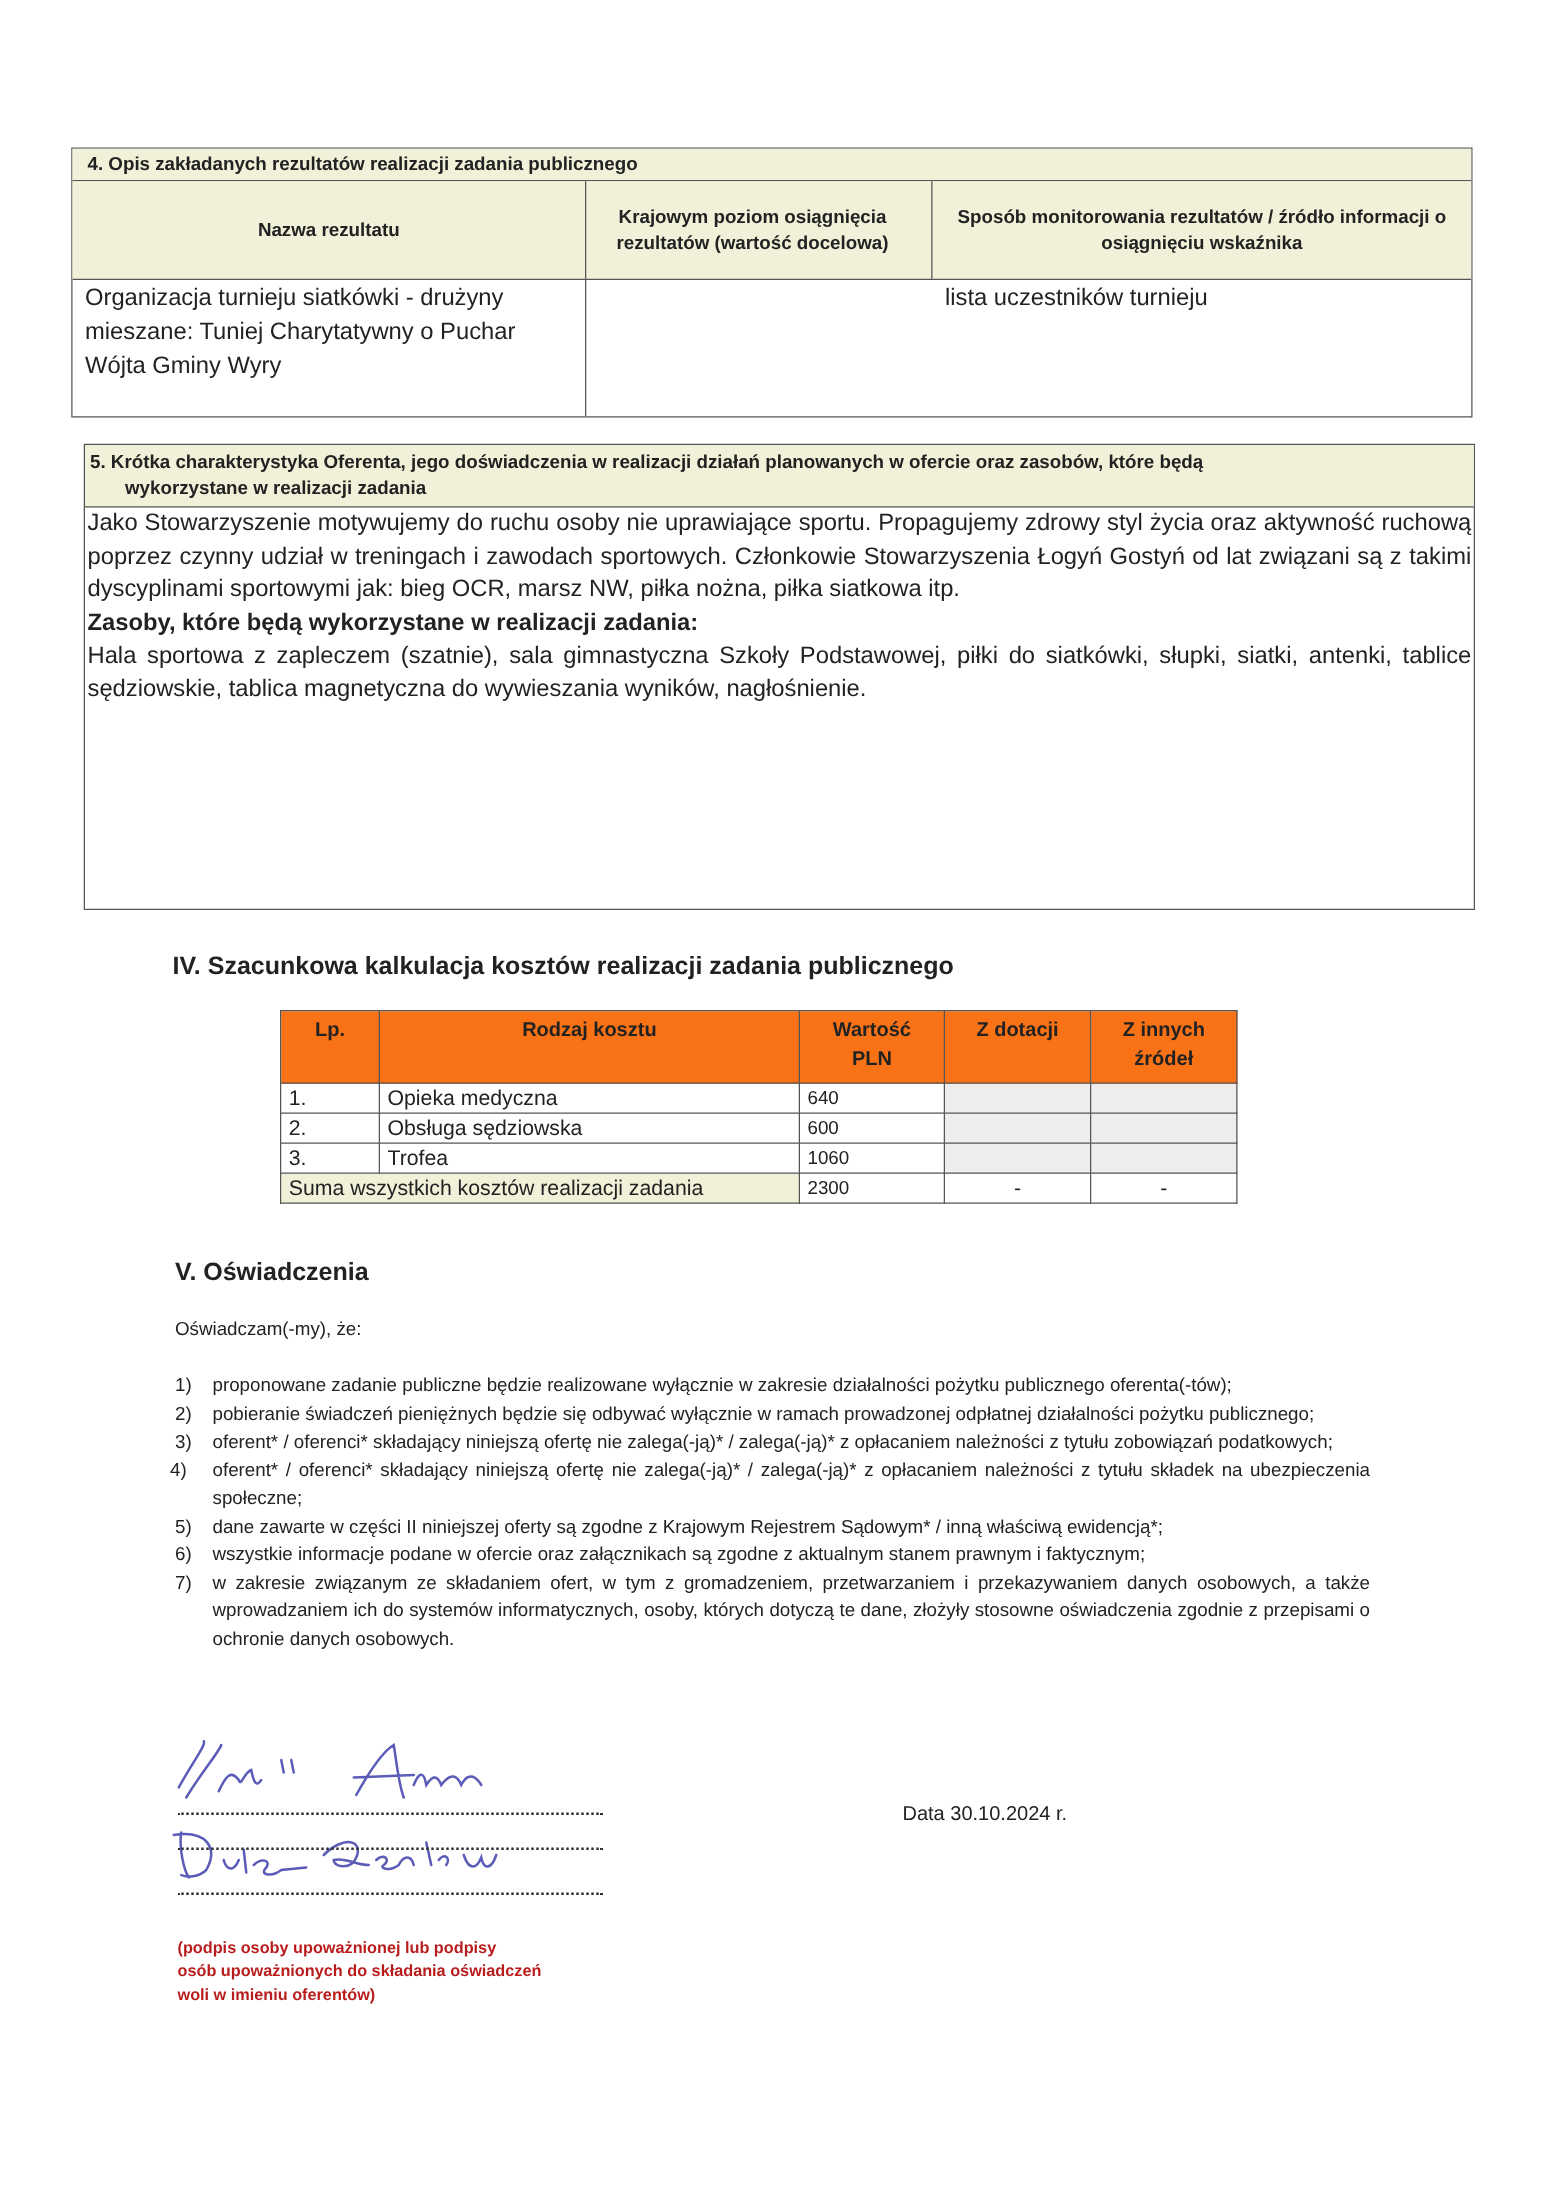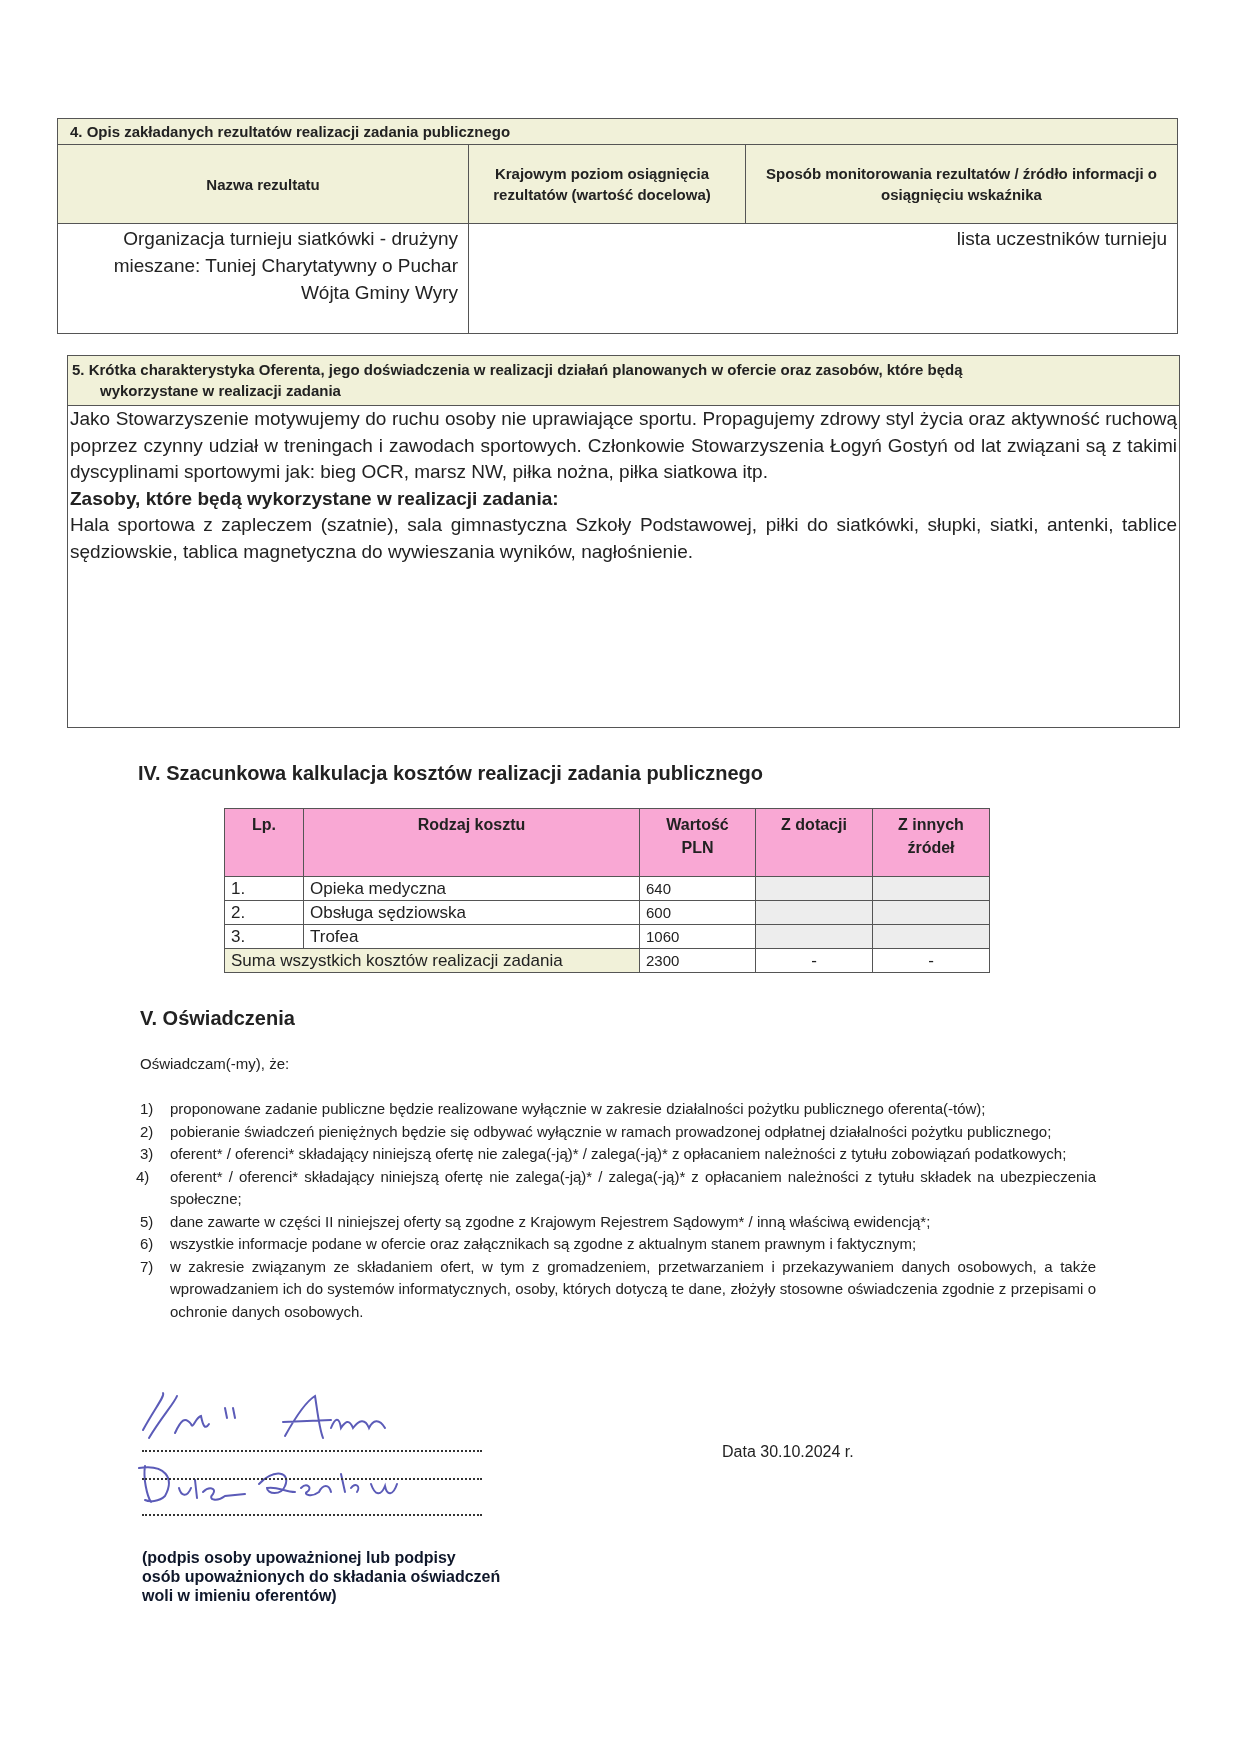--- a/index.html
+++ b/index.html
@@ -9,46 +9,46 @@
     
     .t4 { position:absolute; left:57px; top:118px; width:1121px; height:216px; border:1.5px solid #555; box-sizing:border-box; }
     .t4 .title { position:absolute; left:0; top:0; right:0; height:26px; background:#f1f1d9; border-bottom:1.5px solid #555;
       font-weight:bold; font-size:15px; padding:4px 12px; box-sizing:border-box; }
     .t4 .head { position:absolute; left:0; right:0; top:26px; height:78px; background:#f1f1d9; border-bottom:1.5px solid #555; }
     .t4 .col { position:absolute; top:0; bottom:0; box-sizing:border-box; }
     .t4 .c1 { left:0; width:411px; border-right:1.5px solid #555; }
     .t4 .c2 { left:401px; width:287px; border-right:1.5px solid #555; }
     .t4 .c3 { left:688px; right:0; }
     .t4 .head .col { display:flex; align-items:center; justify-content:center; text-align:center; font-weight:bold; font-size:15px; line-height:21px; padding:0 10px; }
-    .t4 .body { position:absolute; left:0; right:0; top:104px; bottom:0;text-align:right; }
+    .t4 .body { position:absolute; left:0; right:0; top:104px; bottom:0; }
     .t4 .body .col { font-size:19px; line-height:27px; padding:2px 10px; }
     
     .t5 { position:absolute; left:67px; top:355px; width:1113px; height:373px; border:1.5px solid #555; box-sizing:border-box; }
     .t5 .title { background:#f1f1d9; border-bottom:1.5px solid #555; font-weight:bold; font-size:15px; line-height:21px; padding:3px 4px 2px 4px; height:50px; box-sizing:border-box; }
     .t5 .title .ind { padding-left:28px; }
     .t5 .content { font-size:19px; line-height:26.5px; padding:0 2px; }
     .t5 .content .h { font-weight:bold; }
     .t5 .content .j { text-align:justify; text-align-last:left; }
     
     .h-iv { position:absolute; left:138px; top:762px; font-weight:bold; font-size:20px; }
     .cost { position:absolute; left:224px; top:808px; border-collapse:collapse; font-size:17px; }
     .cost td, .cost th { border:1.5px solid #555; padding:0 6px; height:24px; box-sizing:border-box; }
-    .cost th { background:#f9a8d4; font-weight:bold; font-size:16px; vertical-align:top; text-align:center; line-height:23px; padding-top:4px; height:68px; }
+    .cost th { background:#f97316; font-weight:bold; font-size:16px; vertical-align:top; text-align:center; line-height:23px; padding-top:4px; height:58px; }
     .cost td.grey { background:#ededed; }
     .cost tr.sum td.label { background:#f1f1d9; }
     .cost td.c { text-align:center; }
     
     .h-v { position:absolute; left:140px; top:1007px; font-weight:bold; font-size:20px; }
     .decl-intro { position:absolute; left:140px; top:1055px; font-size:15px; }
     .decl { position:absolute; left:140px; top:1098px; width:956px; font-size:15px; line-height:22.5px; }
     .decl .item { display:flex; }
     .decl .num { width:30px; flex:none; }
     .decl .txt { flex:1; text-align:justify; text-align-last:left; }
     .dots { position:absolute; left:142px; width:340px; border-top:2px dotted #333; height:0; }
-    .sig-caption { position:absolute; left:142px; top:1548px; font-size:16px; line-height:19px; font-weight:bold; color:#0f172a; }
+    .sig-caption { position:absolute; left:142px; top:1548px; font-size:13px; line-height:19px; font-weight:bold; color:#b91c1c; }
     .date { position:absolute; left:722px; top:1443px; font-size:16px; }
   </style>
 </head>
 <body>
 
 <div class="t4">
   <div class="title">4. Opis zakładanych rezultatów realizacji zadania publicznego</div>
   <div class="head">
     <div class="col c1">Nazwa rezultatu</div>
     <div class="col c2">Krajowym poziom osiągnięcia rezultatów (wartość docelowa)</div>

